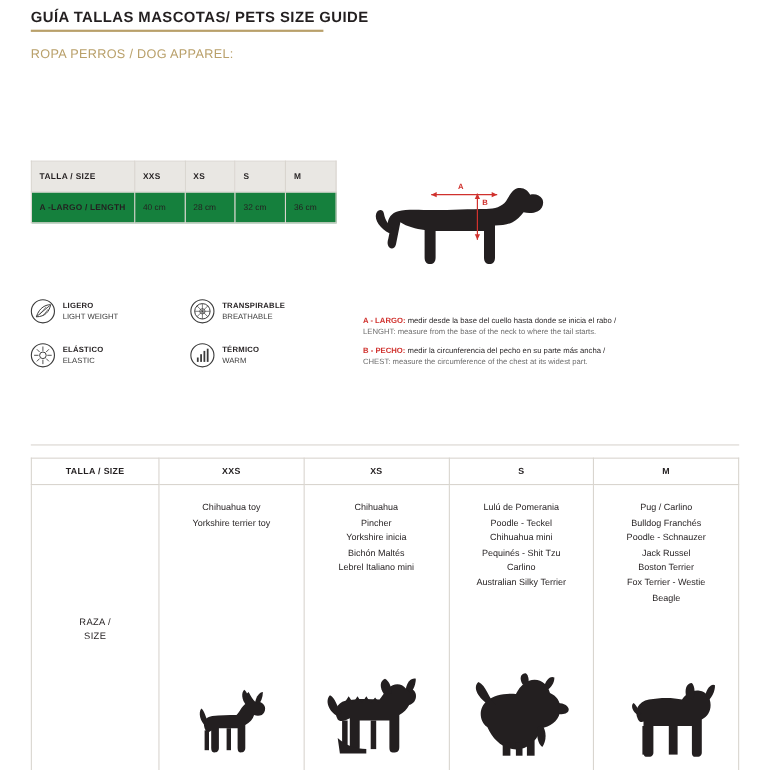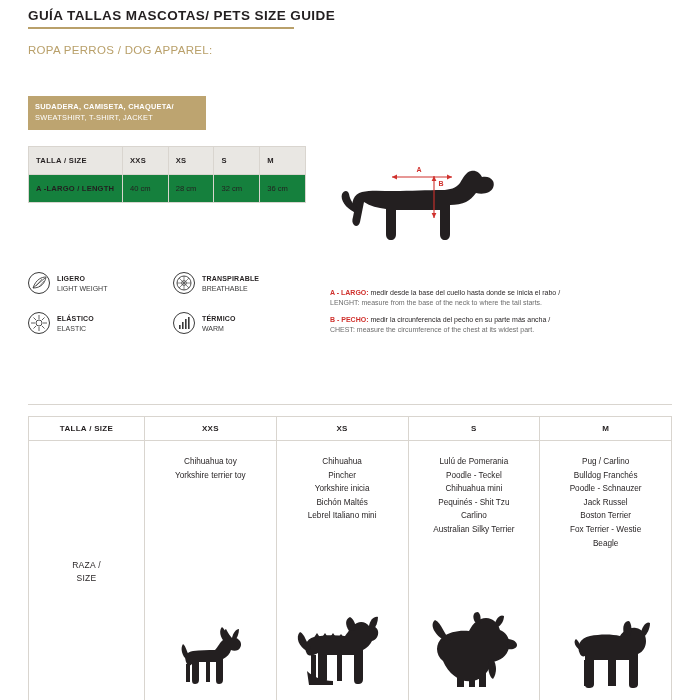--- a/index.html
+++ b/index.html
@@ -169,24 +169,20 @@
 </head>
 <body>
 
 <div class="page">
 
   <div class="title-wrap">
     <div class="title">GUÍA TALLAS MASCOTAS/ PETS SIZE GUIDE</div>
   </div>
   <div class="subtitle">ROPA PERROS / DOG APPAREL:</div>
 
-  <div class="band">
-    <div>SUDADERA, CAMISETA, CHAQUETA/</div>
-    <div>SWEATSHIRT, T-SHIRT, JACKET</div>
-  </div>
 
   <table class="size-table">
     <tbody>
       <tr class="hdr">
         <td class="lbl">TALLA /  SIZE</td>
         <td class="val">XXS</td>
         <td class="val">XS</td>
         <td class="val">S</td>
         <td class="val">M</td>
       </tr>

